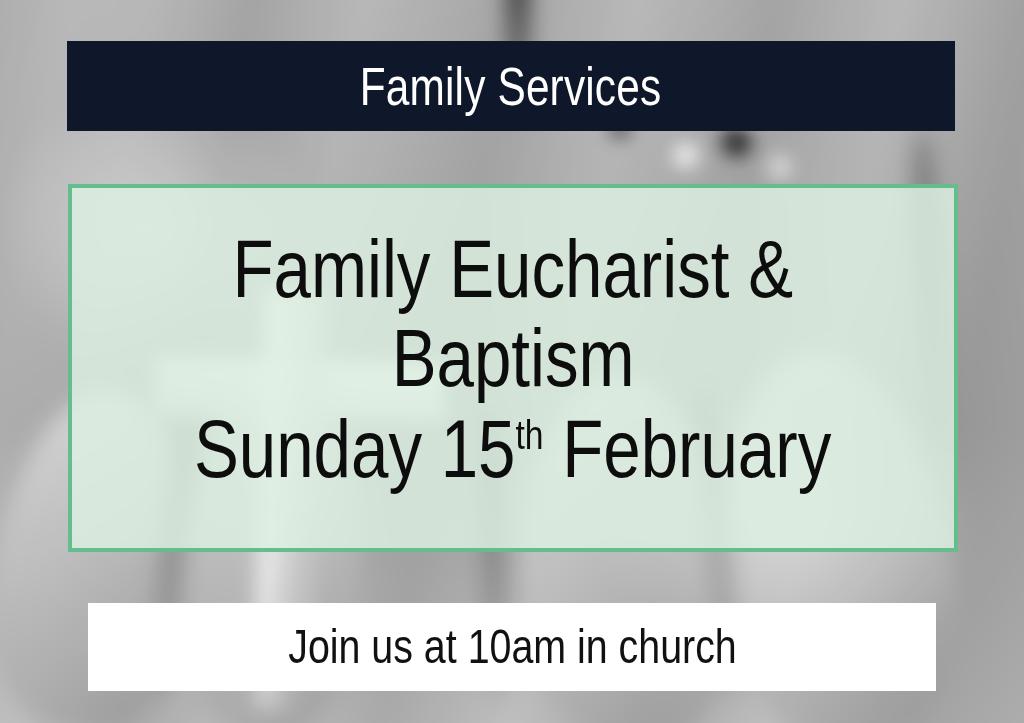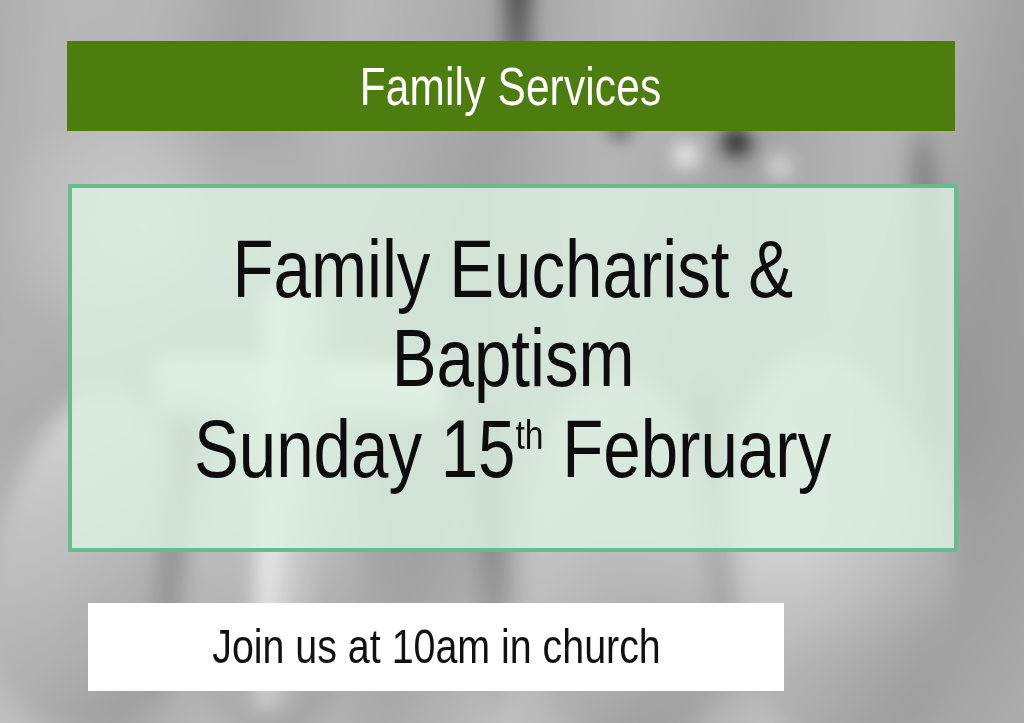--- a/index.html
+++ b/index.html
@@ -140,21 +140,21 @@
     left:640px; top:430px;
     width:380px; height:280px;
     background:radial-gradient(ellipse at center, rgba(255,255,255,0.35), rgba(255,255,255,0) 72%);
   }
 
   
   #banner {
     position:absolute;
     left:67px; top:41px;
     width:888px; height:90px;
-    background:#4d7c0f;
+    background:#0f172a;
     display:flex;
     align-items:center;
     justify-content:center;
     text-align:right;
   }
   #banner-title {
     color:#ffffff;
     font-size:53px;
     line-height:1;
     font-weight:400;
@@ -191,21 +191,21 @@
   #ordinal {
     font-size:0.50em;
     vertical-align:super;
     line-height:0;
   }
 
   
   #footer-bar {
     position:absolute;
     left:88px; top:603px;
-    width:696px; height:88px;
+    width:848px; height:88px;
     background:#ffffff;
     display:flex;
     align-items:center;
     justify-content:center;
   }
   #footer-text {
     color:#111111;
     font-size:48px;
     line-height:1;
     font-weight:400;

